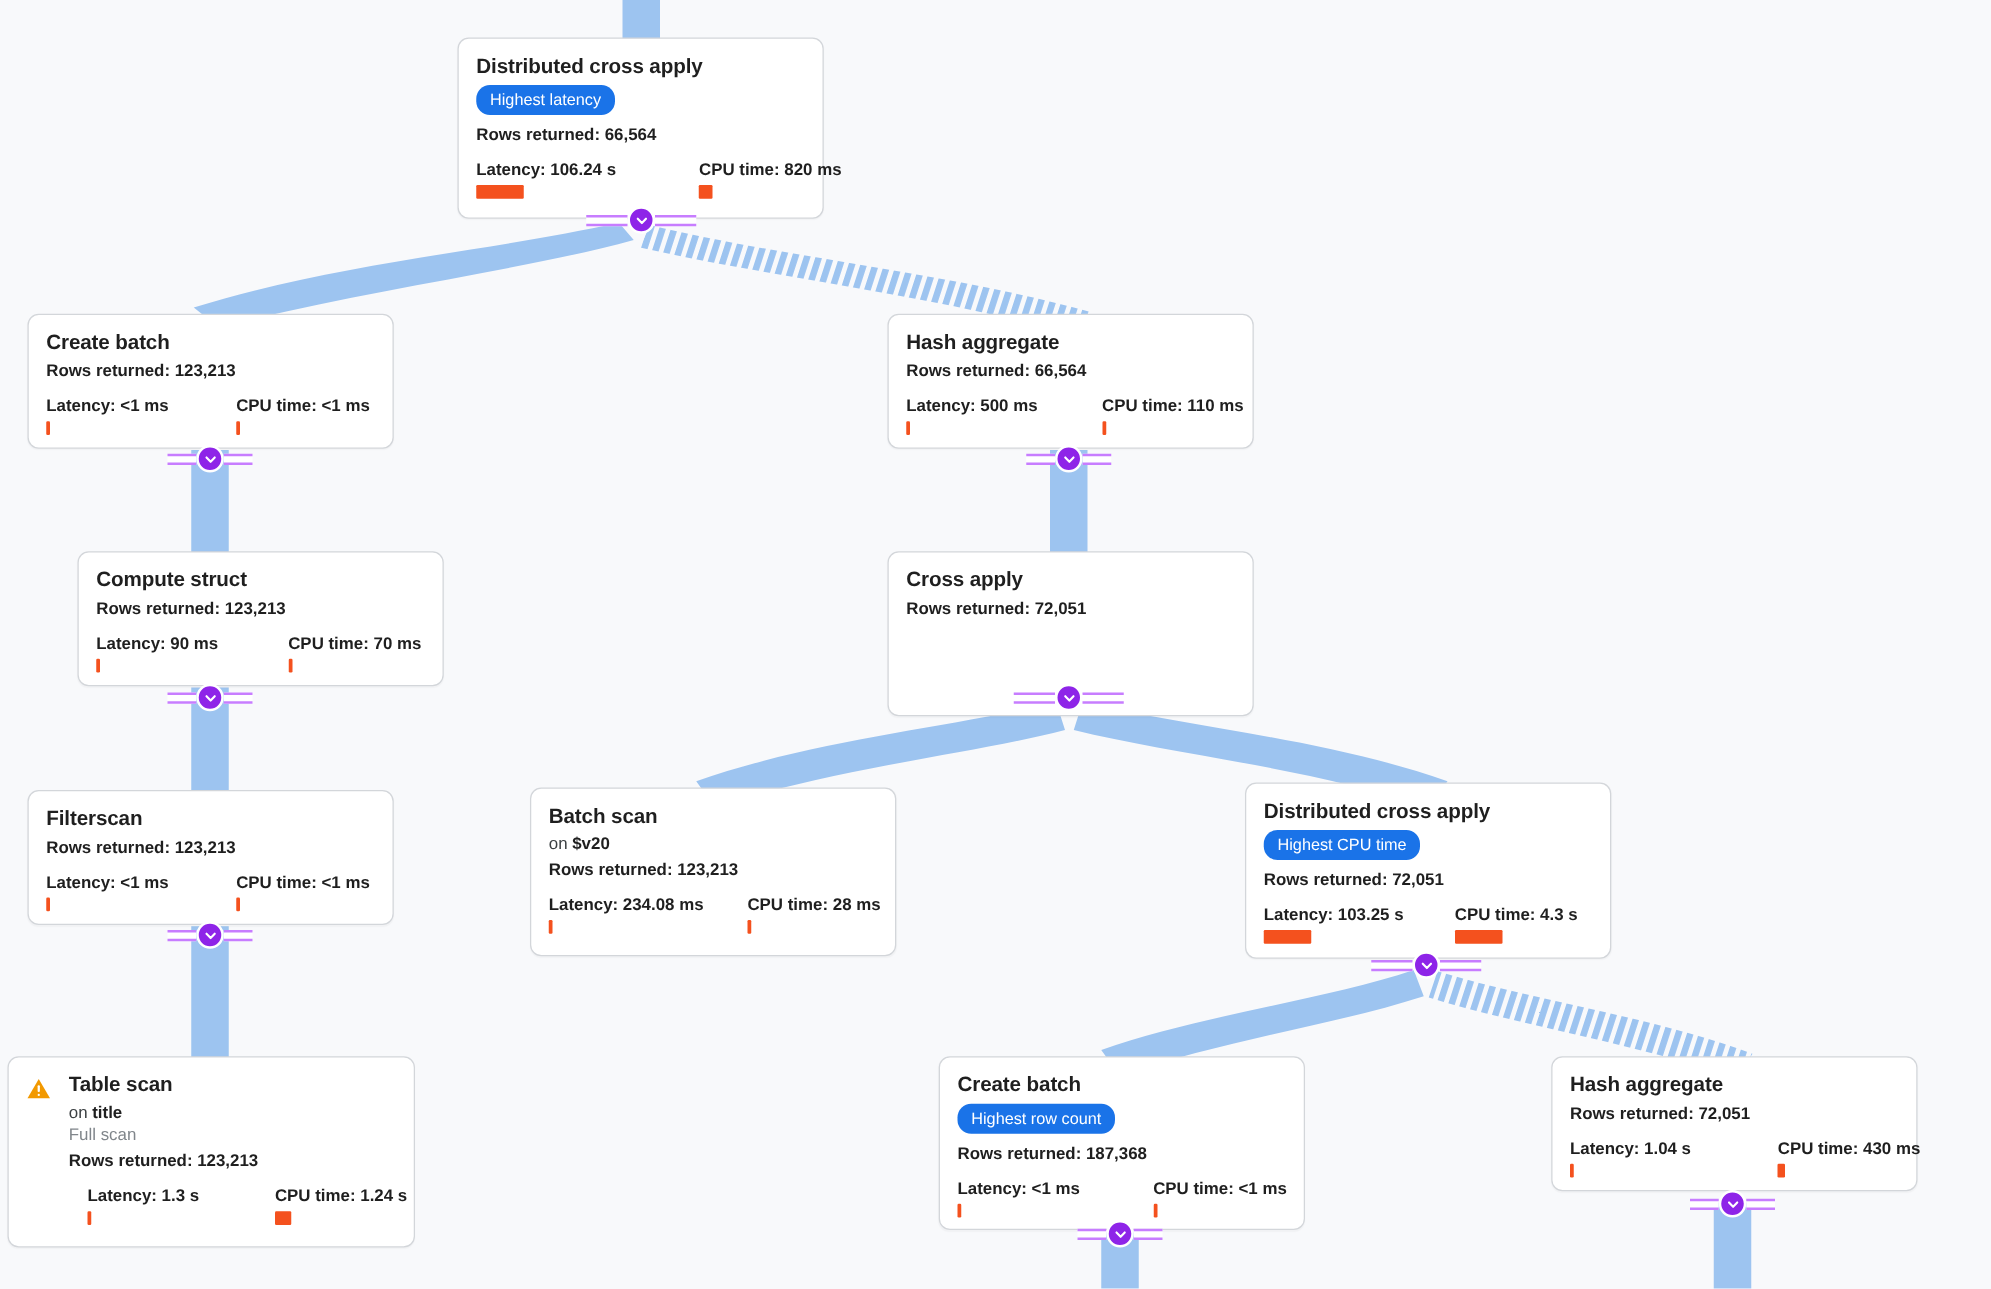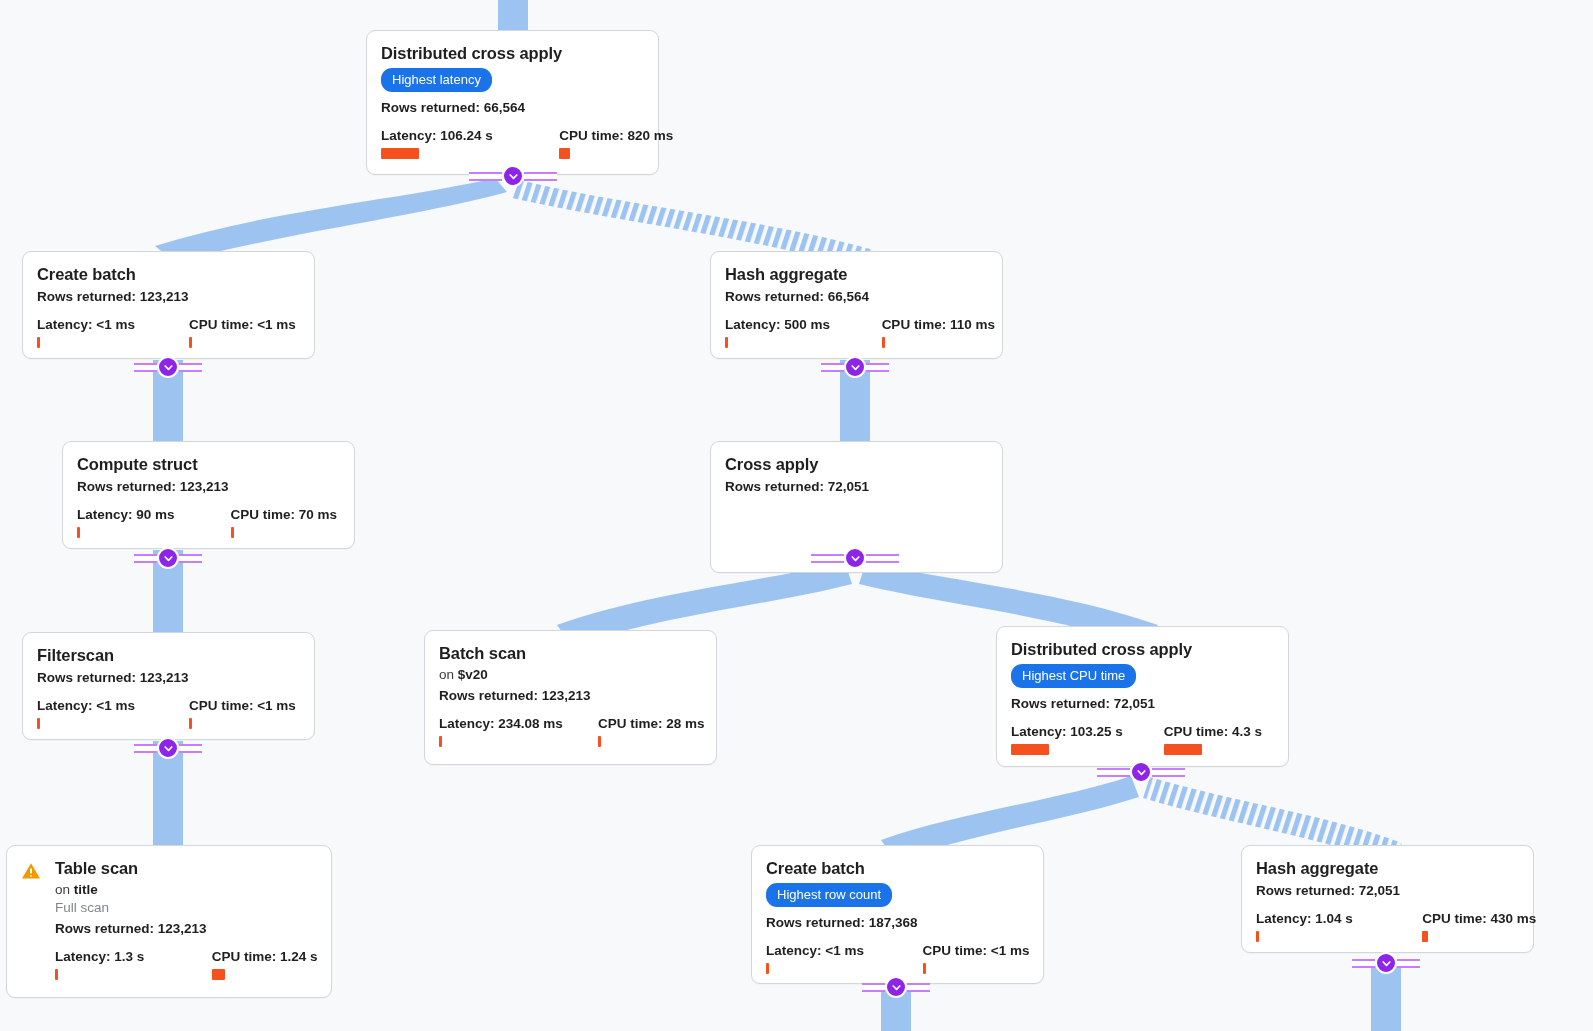--- a/index.html
+++ b/index.html
@@ -339,21 +339,21 @@
               <path d="M10 2.2 L19 17.6 L1 17.6 Z" fill="#f29900"></path>
               <rect x="9.1" y="7.2" width="1.8" height="5.4" rx="0.8" fill="#ffffff"></rect>
               <rect x="9.1" y="14.0" width="1.8" height="1.8" rx="0.9" fill="#ffffff"></rect>
             </svg></span>
           <div class="node-body">
             <div class="node-title">Table scan</div>
             <div class="subline"><span>on </span><b>title</b></div>
             <div class="subline muted">Full scan</div>
             <div class="rows">Rows returned: 123,213</div>
             <div class="metrics">
-              <div class="metric" style="margin-right: 68px;">
+              <div class="metric" style="margin-right: 68px; margin-left: 15px;">
                 <div class="metric-label">Latency: 1.3 s</div>
                 <div class="metric-bar" style="width: 3px;"></div>
               </div>
               <div class="metric">
                 <div class="metric-label">CPU time: 1.24 s</div>
                 <div class="metric-bar" style="width: 13px;"></div>
               </div>
             </div>
           </div>
         </div>

